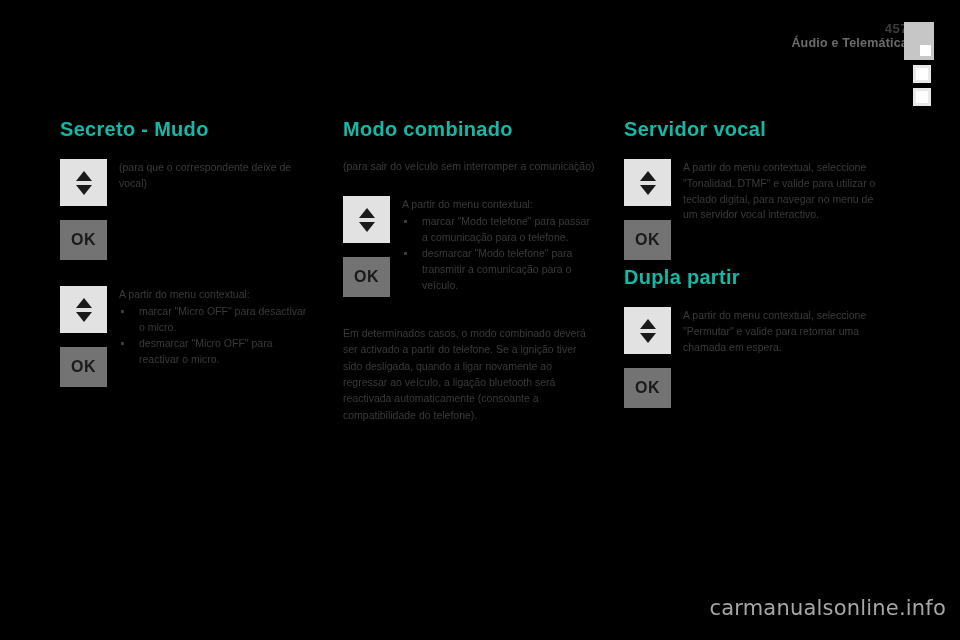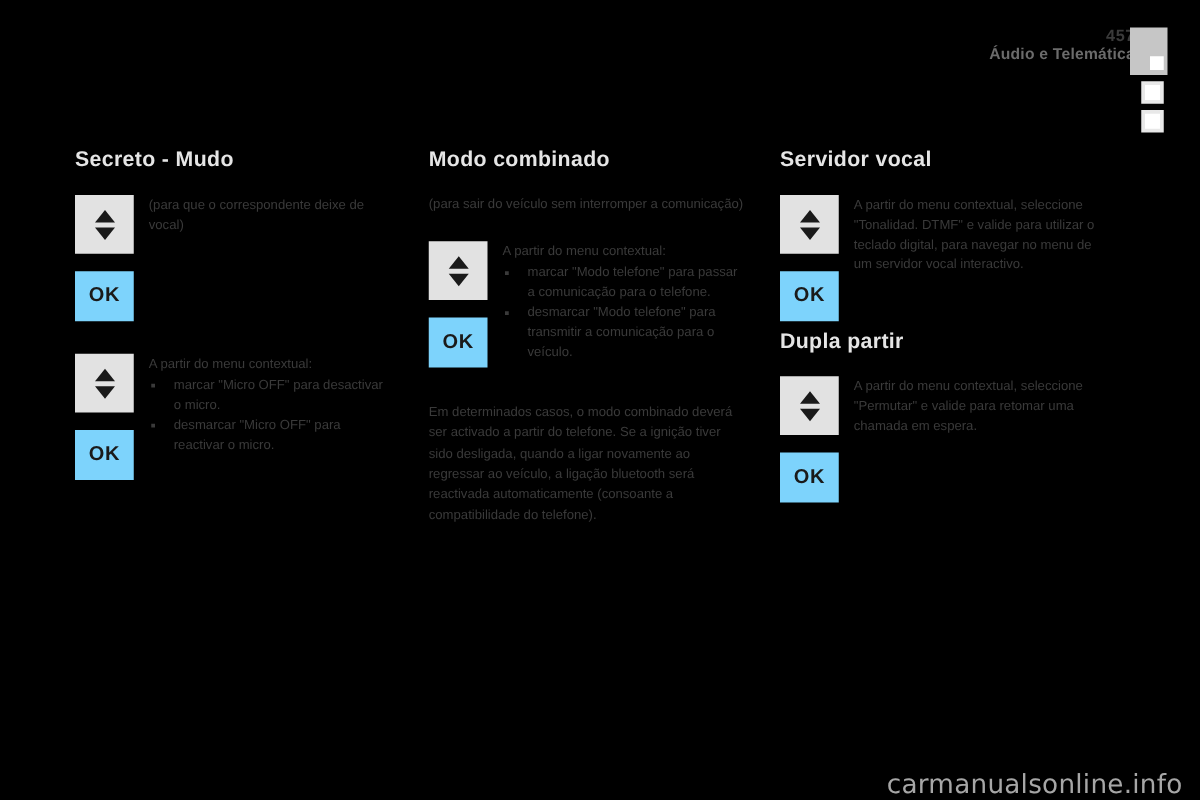--- a/index.html
+++ b/index.html
@@ -91,23 +91,23 @@
     position: absolute;
     top: 118px;
     width: 255px;
   }
   .col-1 { left: 60px; }
   .col-2 { left: 343px; }
   .col-3 { left: 624px; width: 262px; }
 
   h2.section-title {
     margin: 0 0 18px 0;
-    font-size: 17px;
+    font-size: 20px;
     font-weight: bold;
-    color: #e5e5e5;
+    color: #14b8a6;
     letter-spacing: 0.3px;
   }
 
   .intro {
     margin: 0 0 22px 0;
     font-size: 10.5px;
     line-height: 1.45;
     color: #3a3a3a;
   }
 
@@ -140,21 +140,21 @@
   }
   .tri-down {
     width: 0; height: 0;
     border-left: 8px solid transparent;
     border-right: 8px solid transparent;
     border-top: 10px solid #1a1a1a;
   }
   .btn-ok {
     width: 47px;
     height: 40px;
-    background: #7dd3fc;
+    background: #737373;
     margin-top: 14px;
     display: flex;
     align-items: center;
     justify-content: center;
     font-size: 16px;
     font-weight: bold;
     color: #1a1a1a;
     letter-spacing: 0.5px;
   }
   .block-text {
@@ -193,21 +193,21 @@
     color: #3a3a3a;
   }
 
   .gap-block { margin-top: 26px; }
   .subsection { margin-top: 40px; }
 
   
   .watermark {
     position: absolute;
     right: 14px;
-    bottom: 1px;
+    bottom: 20px;
     font-size: 21px;
     color: #a6a6a6;
     letter-spacing: 0.2px;
     font-family: "DejaVu Sans", sans-serif;
   }
 </style>
 </head>
 <body>
 
 <div class="page">

